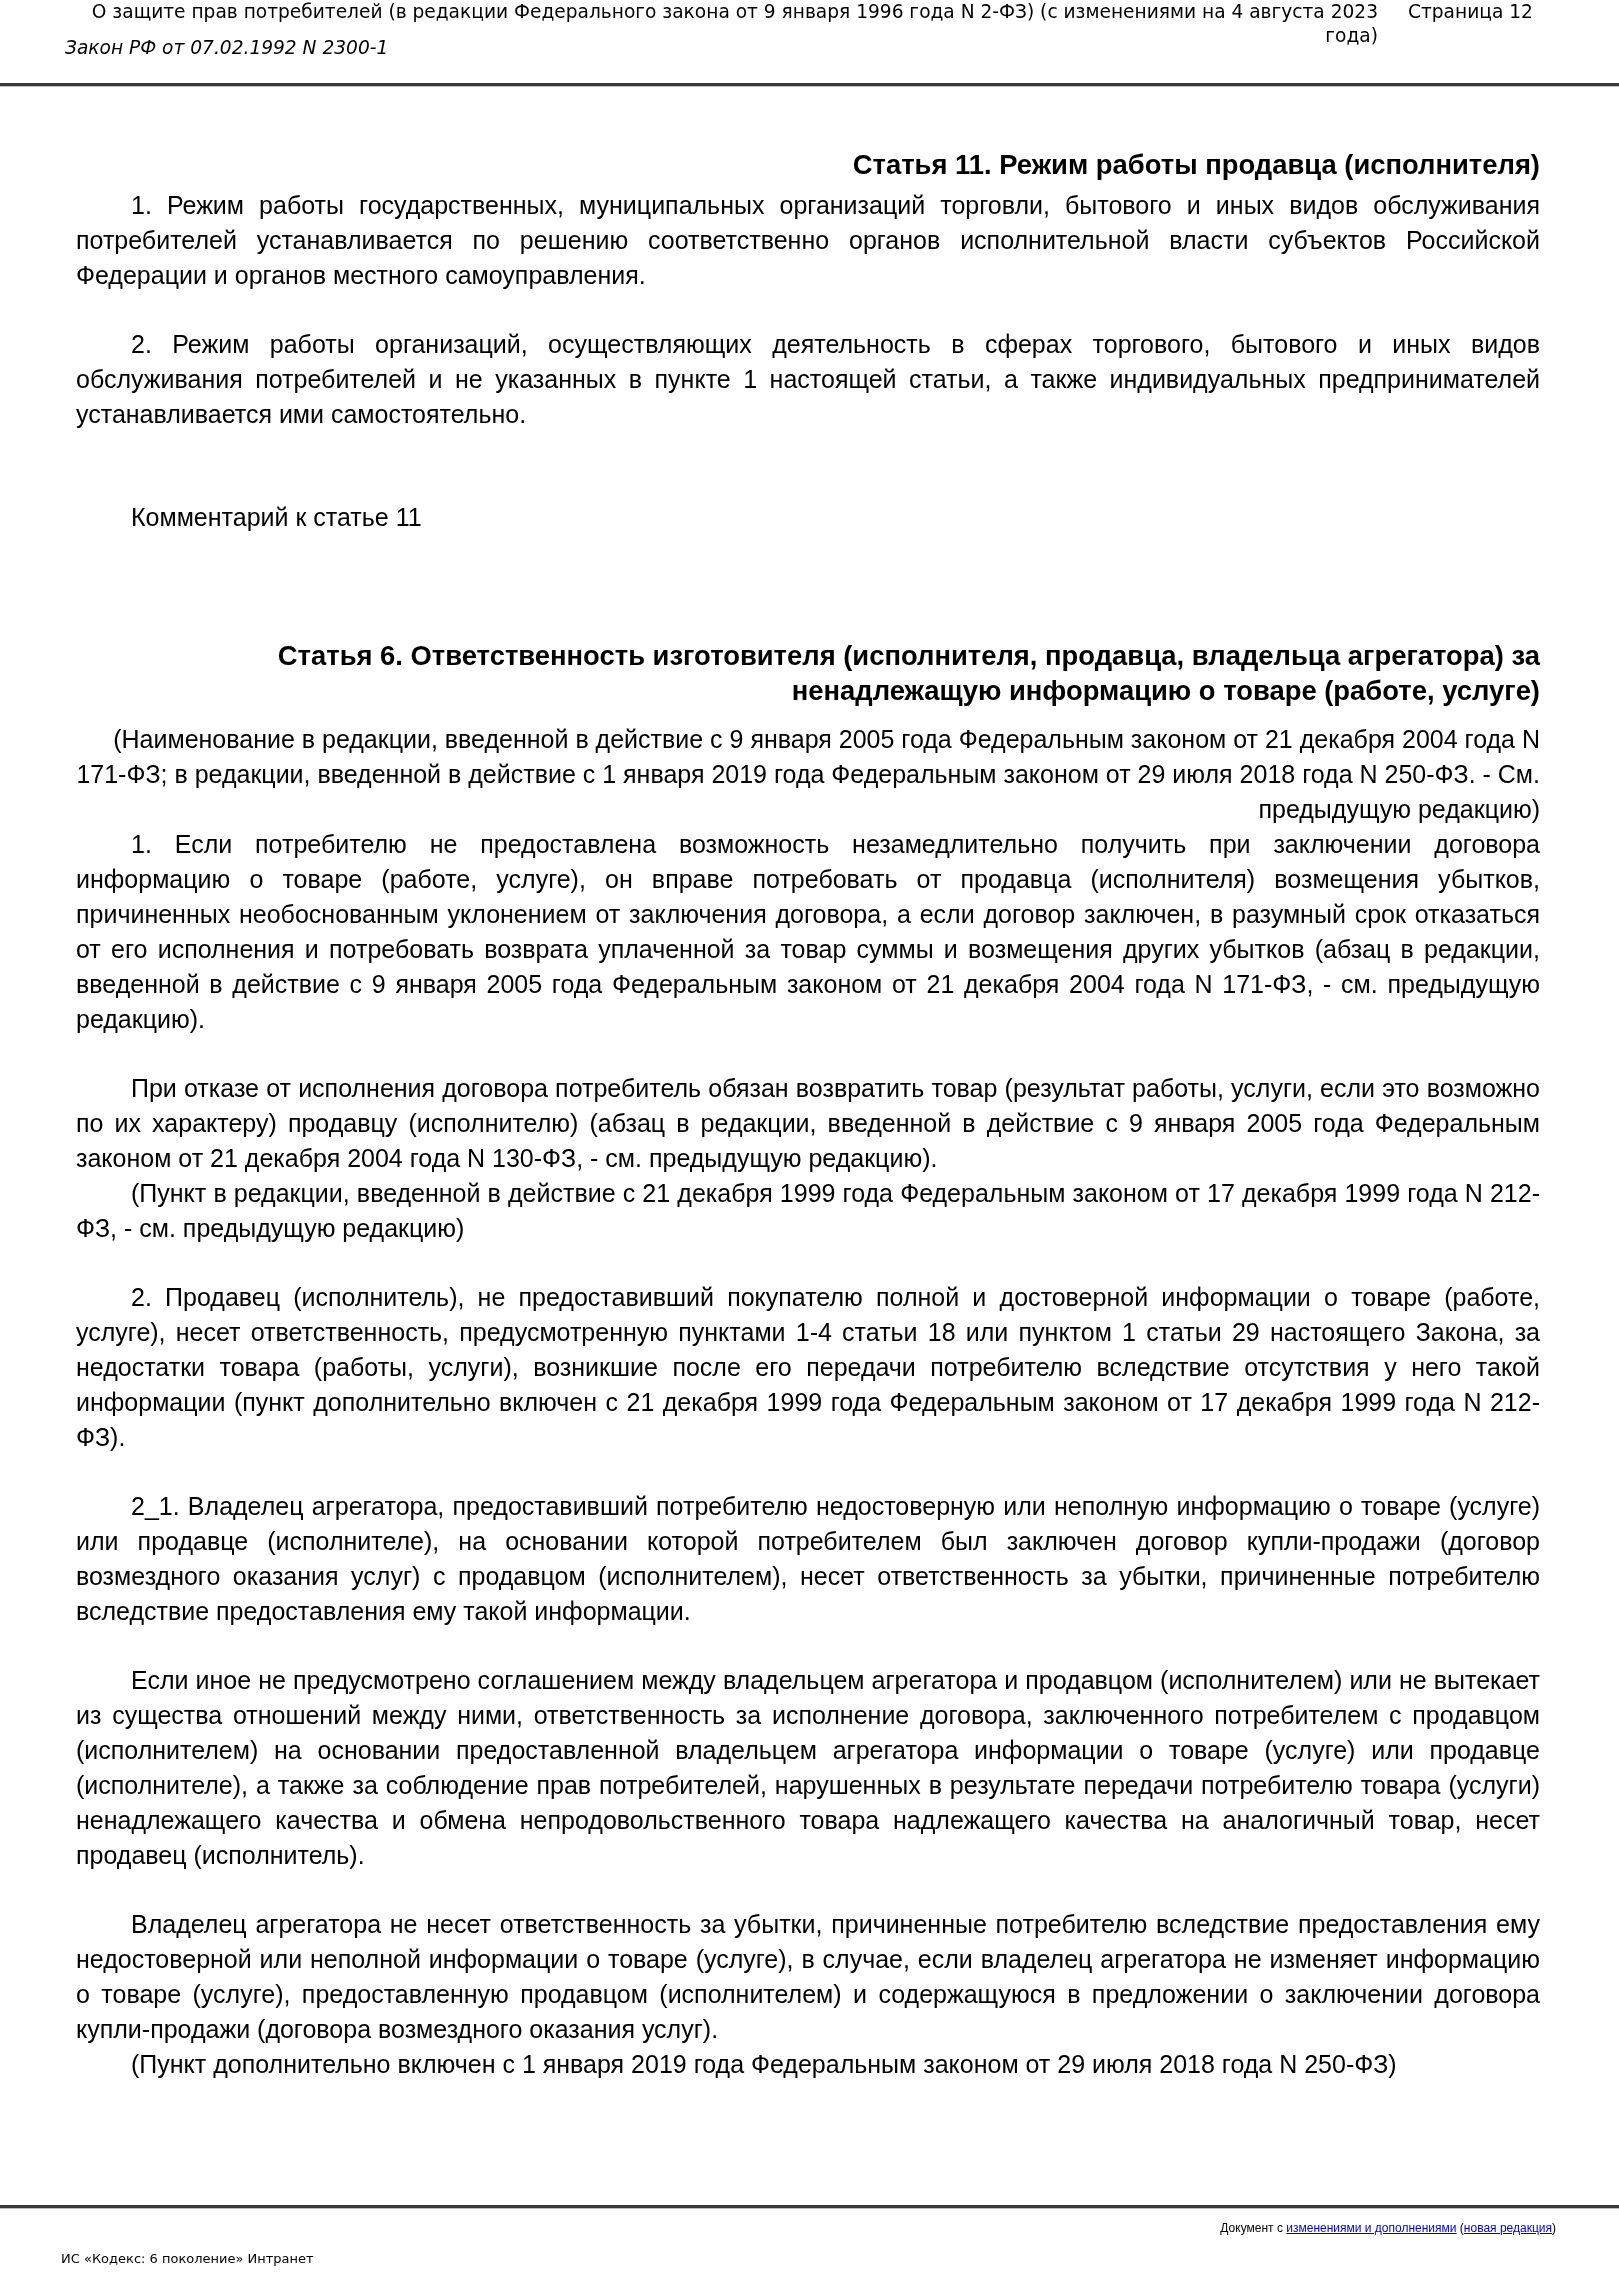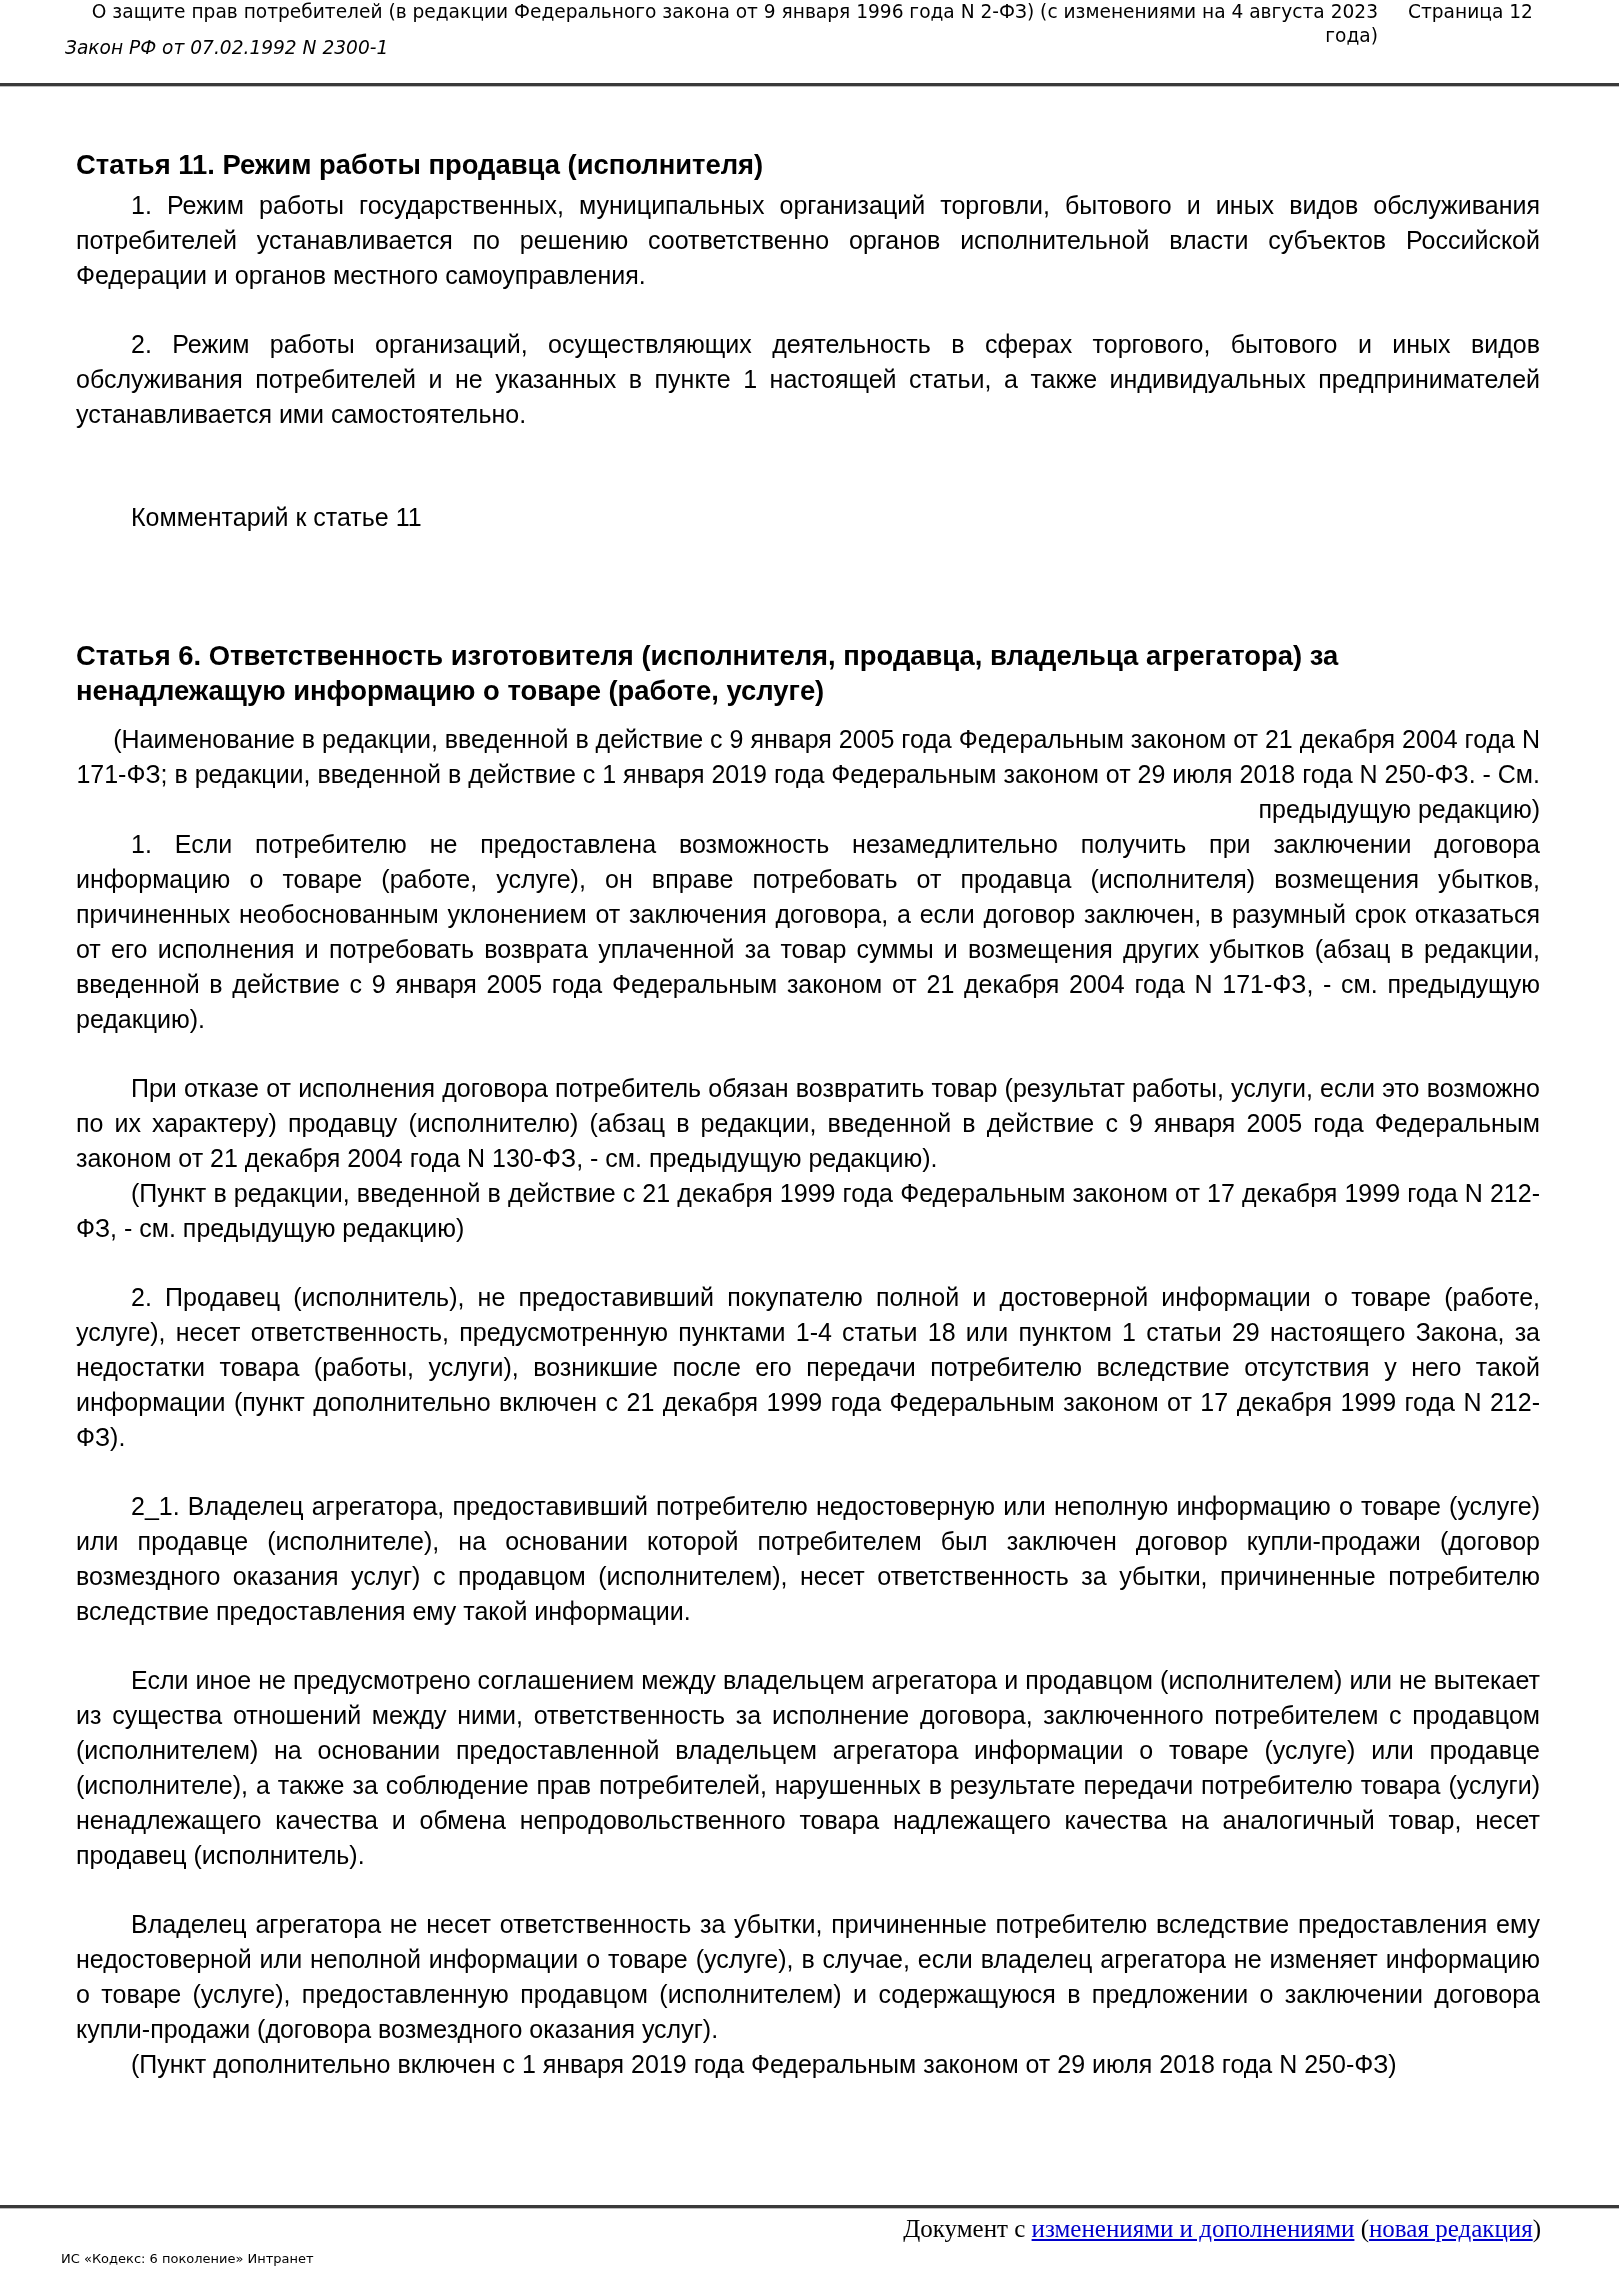--- a/index.html
+++ b/index.html
@@ -3,27 +3,27 @@
 <meta charset="utf-8">
 <style>
   html, body { margin: 0; padding: 0; background: #ffffff; }
   body { width: 1619px; height: 2292px; position: relative; overflow: hidden; color: #000; }
   .hdr { position: absolute; left: 65px; top: 0; width: 1490px; font-family: "DejaVu Sans", sans-serif; font-size: 18.6px; line-height: 23.5px; color: #000; }
   .hdr-title { position: absolute; left: 0; top: 0; width: 1313px; text-align: right; }
   .hdr-page { position: absolute; left: 1343px; top: 0; white-space: nowrap; }
   .hdr-law { position: absolute; left: 0; top: 36px; font-style: italic; }
   .hdr-rule { position: absolute; left: 0; top: 83px; width: 1619px; height: 2.9px; background: #3a3a3a; border-bottom: 1px solid #bdbdbd; }
   .content { position: absolute; left: 76px; top: 147px; width: 1464px; font-family: "Liberation Sans", sans-serif; font-size: 25px; line-height: 35px; }
-  .h { font-weight: bold; font-size: 27.4px; line-height: 35px; text-align: left; margin: 0; }
+  .h { font-weight: bold; font-size: 27.4px; line-height: 35px; text-align: right; margin: 0; }
   .p { text-align: justify; text-indent: 55px; margin: 0; }
   .c { text-align: right; margin: 0; }
   .gap { height: 34px; }
   .link { color: #0000cc; text-decoration: underline; cursor: pointer; }
   .ftr-rule { position: absolute; left: 0; top: 2205px; width: 1619px; height: 2.9px; background: #3a3a3a; border-bottom: 1px solid #bdbdbd; }
-  .ftr-doc { position: absolute; right: 78px; top: 2217px; font-family: Liberation Serif, serif; font-size: 25px; line-height: 23.5px; }
+  .ftr-doc { position: absolute; right: 63px; top: 2217px; font-family: Liberation Sans, sans-serif; font-size: 12px; line-height: 23.5px; }
   .ftr-sys { position: absolute; left: 61px; top: 2247px; font-family: "DejaVu Sans", sans-serif; font-size: 13px; line-height: 23.5px; }
 </style>
 </head>
 <body>
 
 <div class="hdr">
   <div class="hdr-title">О защите прав потребителей (в редакции Федерального закона от 9 января 1996 года N 2-ФЗ) (с изменениями на 4 августа 2023 года)</div>
   <div class="hdr-page">Страница 12</div>
   <div class="hdr-law">Закон РФ от 07.02.1992 N 2300-1</div>
 </div>

